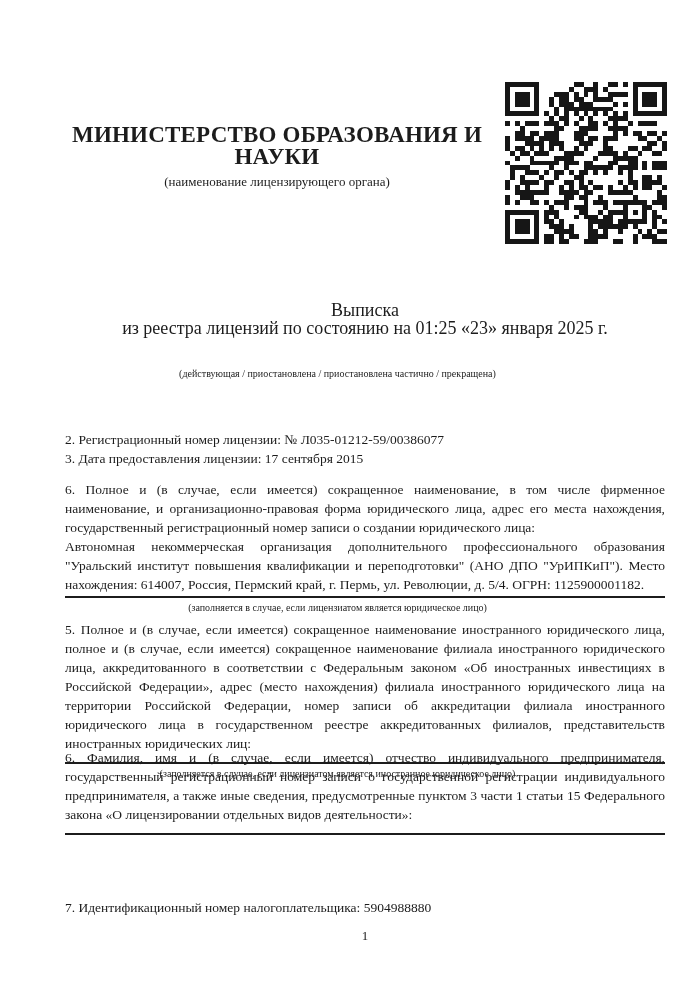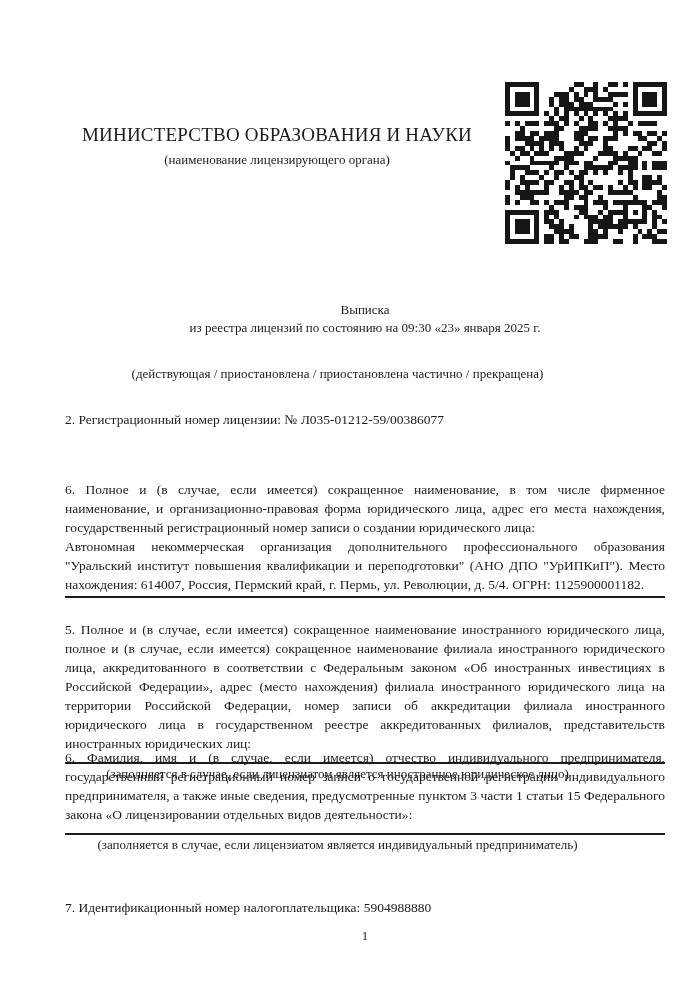--- a/index.html
+++ b/index.html
@@ -10,40 +10,40 @@
     font-family:"Liberation Serif","DejaVu Serif",serif;
     color:#1c1c1c;
     overflow:hidden;
   }
   .abs{position:absolute;}
   .issuer{
     left:65px;top:124px;width:424px;
     text-align:center;
   }
   .issuer-name{
-    font-size:19px;font-weight:normal;line-height:22px;
+    font-size:23px;font-weight:bold;line-height:22px;
     letter-spacing:0.2px;
   }
   .issuer-note{
     font-size:13px;line-height:13px;margin-top:7px;
   }
   .qr{
     left:505px;top:82px;width:162px;height:162px;
   }
   .doc-title{
     left:65px;top:301px;width:600px;
-    text-align:center;font-size:13px;line-height:18px;
+    text-align:center;font-size:18px;line-height:18px;
   }
   .item{
     left:65px;width:600px;
     font-size:13.5px;line-height:19px;
   }
   .jtext{text-align:justify;}
   .note{
-    font-size:13px;line-height:13px;
+    font-size:10px;line-height:13px;
     text-align:center;
     padding-right:55px;
     margin-top:3px;
   }
   .rule{
     border-top:2px solid #1c1c1c;
     width:600px;height:0;
   }
   .rule-after-text{margin-top:2px;}
   .rule-field{margin-top:9px;}
@@ -612,48 +612,51 @@
         <rect x="23" y="32" width="1" height="1"></rect>
         <rect x="26" y="32" width="1" height="1"></rect>
         <rect x="30" y="32" width="1" height="1"></rect>
         <rect x="31" y="32" width="1" height="1"></rect>
         <rect x="32" y="32" width="1" height="1"></rect>
       </svg>
     </div>
 
   <div class="abs doc-title">
     <div>Выписка</div>
-    <div>из реестра лицензий по состоянию на 09:30 «23» января 2025 г.</div>
+    <div>из реестра лицензий по состоянию на 01:25 «23» января 2025 г.</div>
   </div>
 
   <div class="abs item" style="top:364px">
     <div class="note">(действующая / приостановлена / приостановлена частично / прекращена)</div>
   </div>
 
-  <div class="abs item" style="top:410px">
+  <div class="abs item" style="top:430px">
     <div>2. Регистрационный номер лицензии: № Л035-01212-59/00386077</div>
   </div>
 
+  <div class="abs item" style="top:449px">
+    <div>3. Дата предоставления лицензии: 17 сентября 2015</div>
+  </div>
 
   <div class="abs item" style="top:480px">
     <div class="jtext">6. Полное и (в случае, если имеется) сокращенное наименование, в том числе фирменное наименование, и организационно-правовая форма юридического лица, адрес его места нахождения, государственный регистрационный номер записи о создании юридического лица:</div>
     <div class="jtext">Автономная некоммерческая организация дополнительного профессионального образования "Уральский институт повышения квалификации и переподготовки" (АНО ДПО "УрИПКиП"). Место нахождения: 614007, Россия, Пермский край, г. Пермь, ул. Революции, д. 5/4. ОГРН: 1125900001182.</div>
     <div class="rule rule-after-text"></div>
+    <div class="note">(заполняется в случае, если лицензиатом является юридическое лицо)</div>
   </div>
 
   <div class="abs item" style="top:620px">
     <div class="jtext">5. Полное и (в случае, если имеется) сокращенное наименование иностранного юридического лица, полное и (в случае, если имеется) сокращенное наименование филиала иностранного юридического лица, аккредитованного в соответствии с Федеральным законом «Об иностранных инвестициях в Российской Федерации», адрес (место нахождения) филиала иностранного юридического лица на территории Российской Федерации, номер записи об аккредитации филиала иностранного юридического лица в государственном реестре аккредитованных филиалов, представительств иностранных юридических лиц:</div>
     <div class="rule rule-field"></div>
     <div class="note">(заполняется в случае, если лицензиатом является иностранное юридическое лицо)</div>
   </div>
 
   <div class="abs item" style="top:748px">
     <div class="jtext">6. Фамилия, имя и (в случае, если имеется) отчество индивидуального предпринимателя, государственный регистрационный номер записи о государственной регистрации индивидуального предпринимателя, а также иные сведения, предусмотренные пунктом 3 части 1 статьи 15 Федерального закона «О лицензировании отдельных видов деятельности»:</div>
     <div class="rule rule-field"></div>
-    <div class="note">(заполняется в случае, если лицензиатом является индивидуальный предприниматель)</div>
   </div>
 
   <div class="abs item" style="top:898px">
     <div>7. Идентификационный номер налогоплательщика: 5904988880</div>
   </div>
 
   <div class="abs page-number">1</div>
 
 </div>
 

